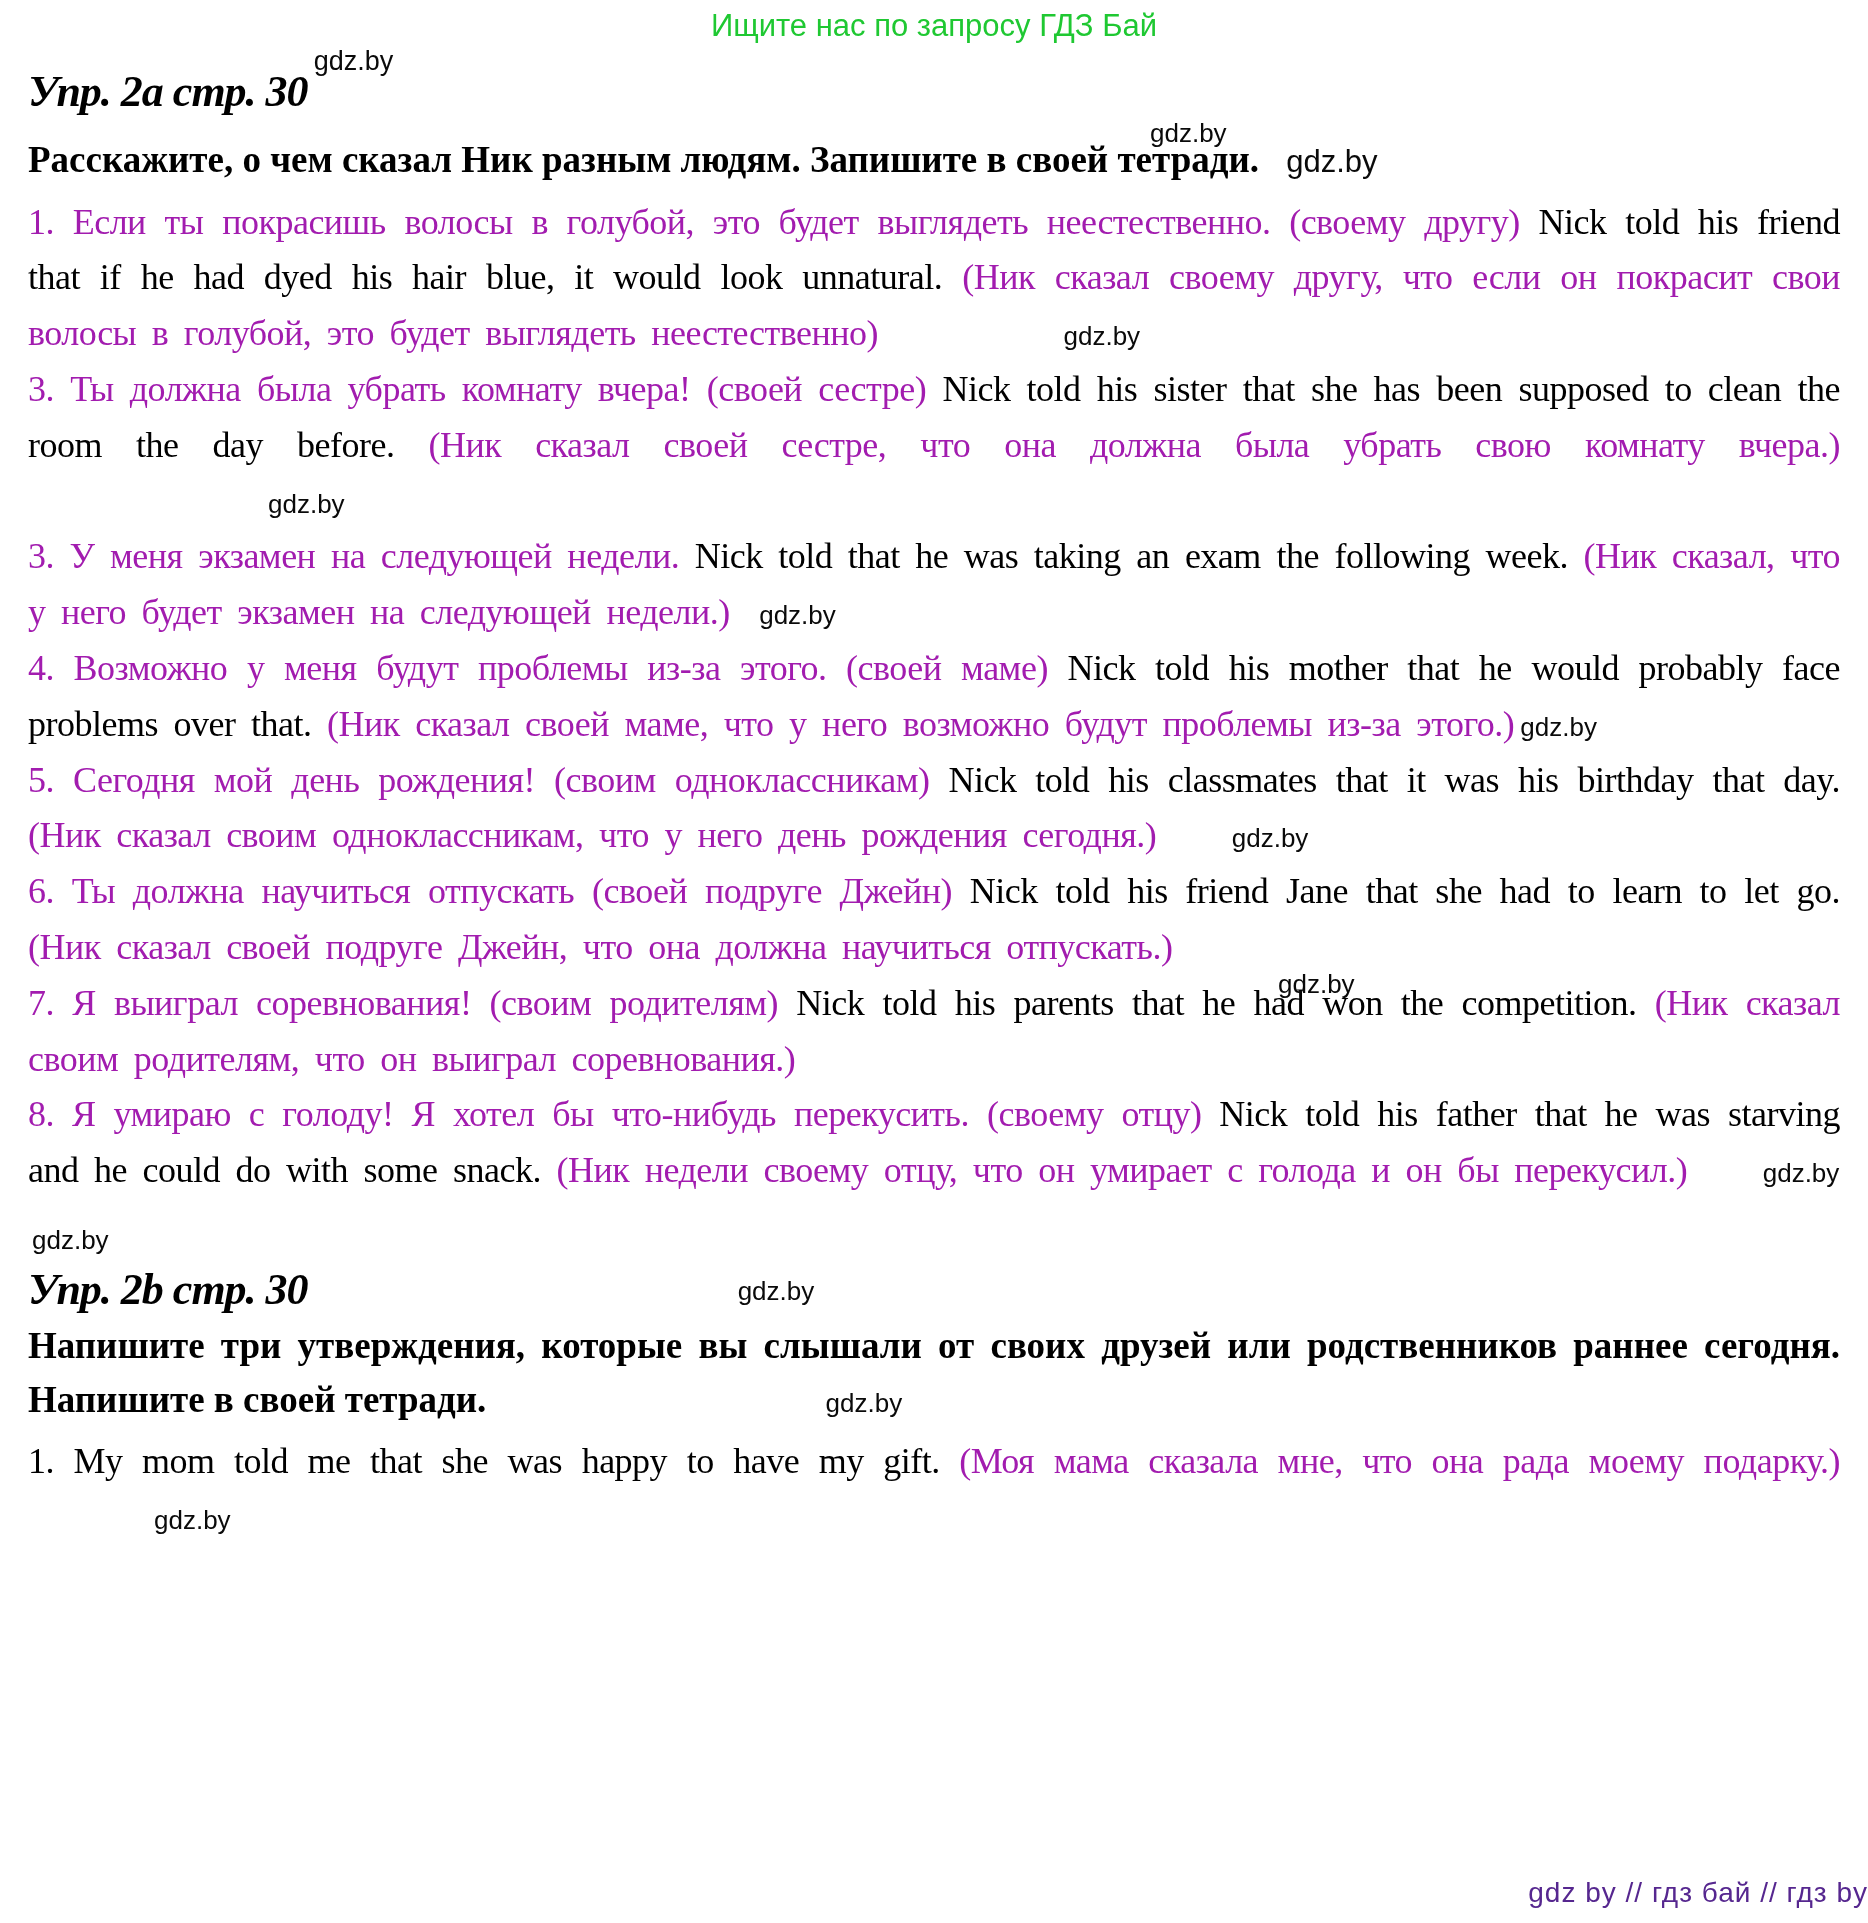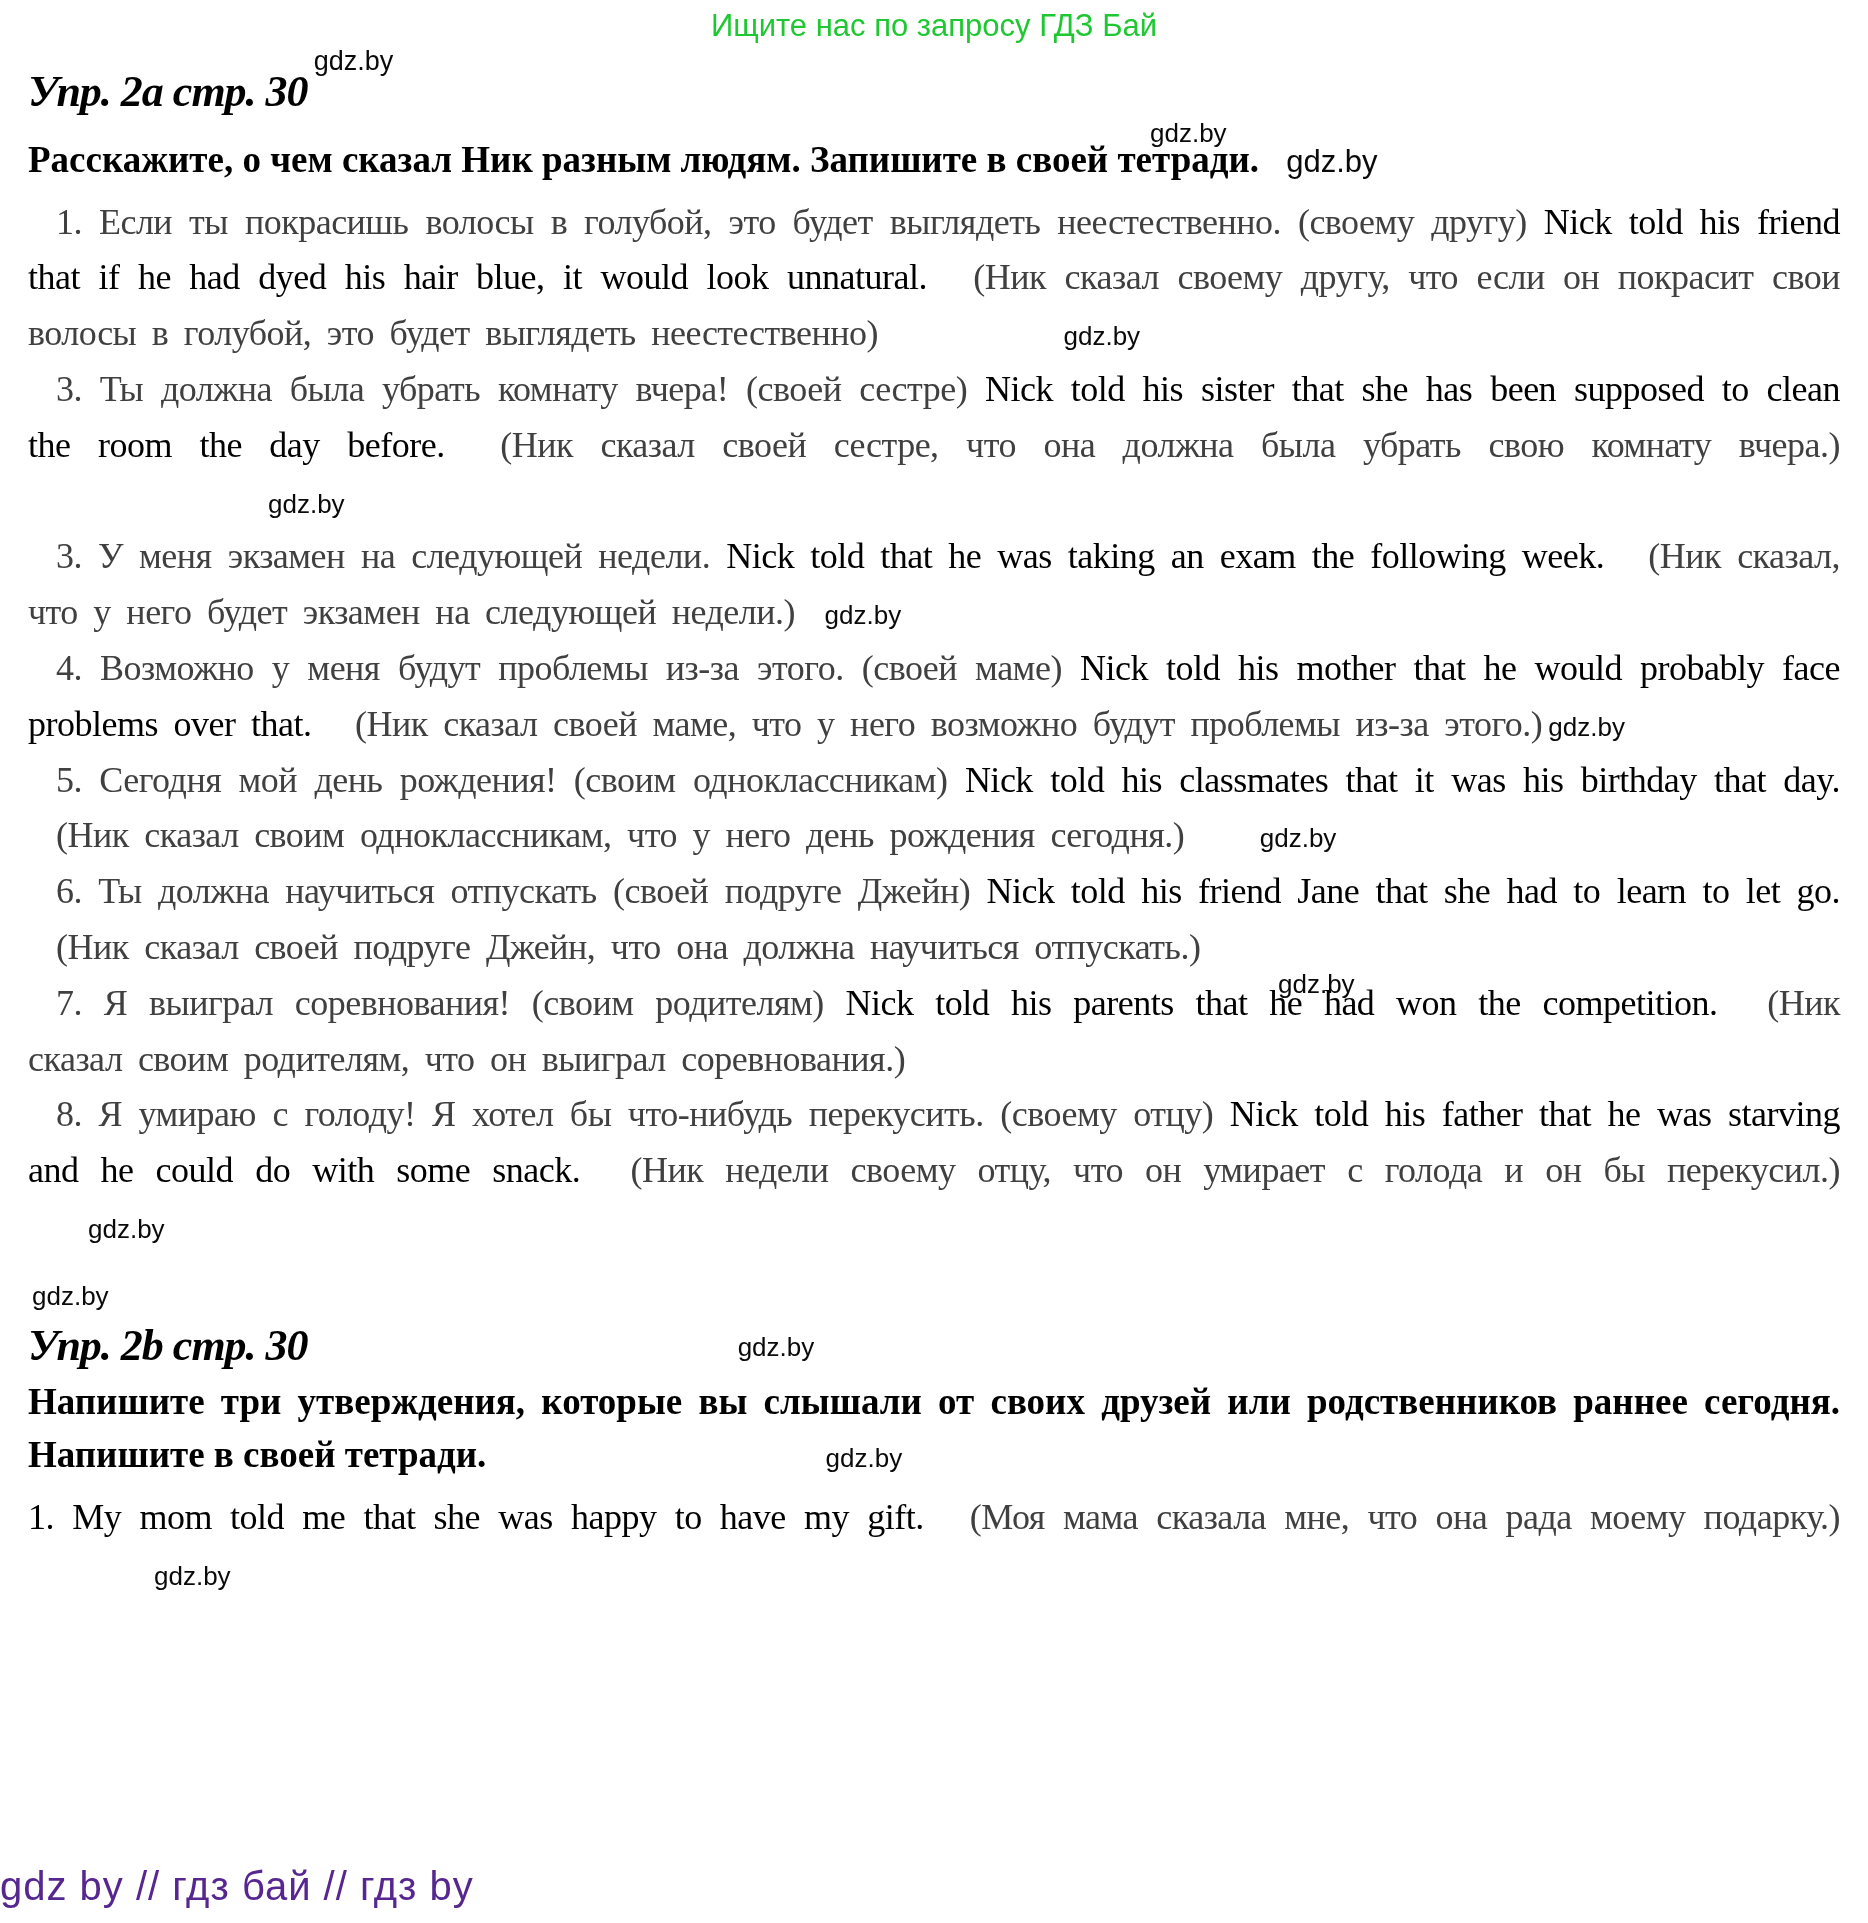--- a/index.html
+++ b/index.html
@@ -39,34 +39,34 @@
     line-height:1.45;
   }
   .items p, .item-2b {
     margin:0;
     font-size:36px;
     line-height:1.55;
     text-align:justify;
     word-spacing:7px;
     letter-spacing:-0.5px;
   }
-  .gray { color:#404040;margin-left:28px; }
+  .gray { color:#a21caf; }
   .black { color:#000; }
   .rel { position:relative; }
   .wm-left { margin:26px 0 0 4px; }
   .instruction-2b { margin-top:4px; }
   .item-2b {
     padding-left:56px; text-indent:-56px;
     margin-top:8px;
   }
   .footer {
     position:absolute; left:0; right:0; bottom:14px;
-    text-align:left;
+    text-align:right;
     font-family:"Liberation Sans", sans-serif;
-    font-size:40px;
+    font-size:28px;
     color:#56278f;
     letter-spacing:1px;
   }
 </style>
 </head>
 <body>
 
 <div class="page">
 
   <div class="promo">Ищите нас по запросу ГДЗ Бай</div>

